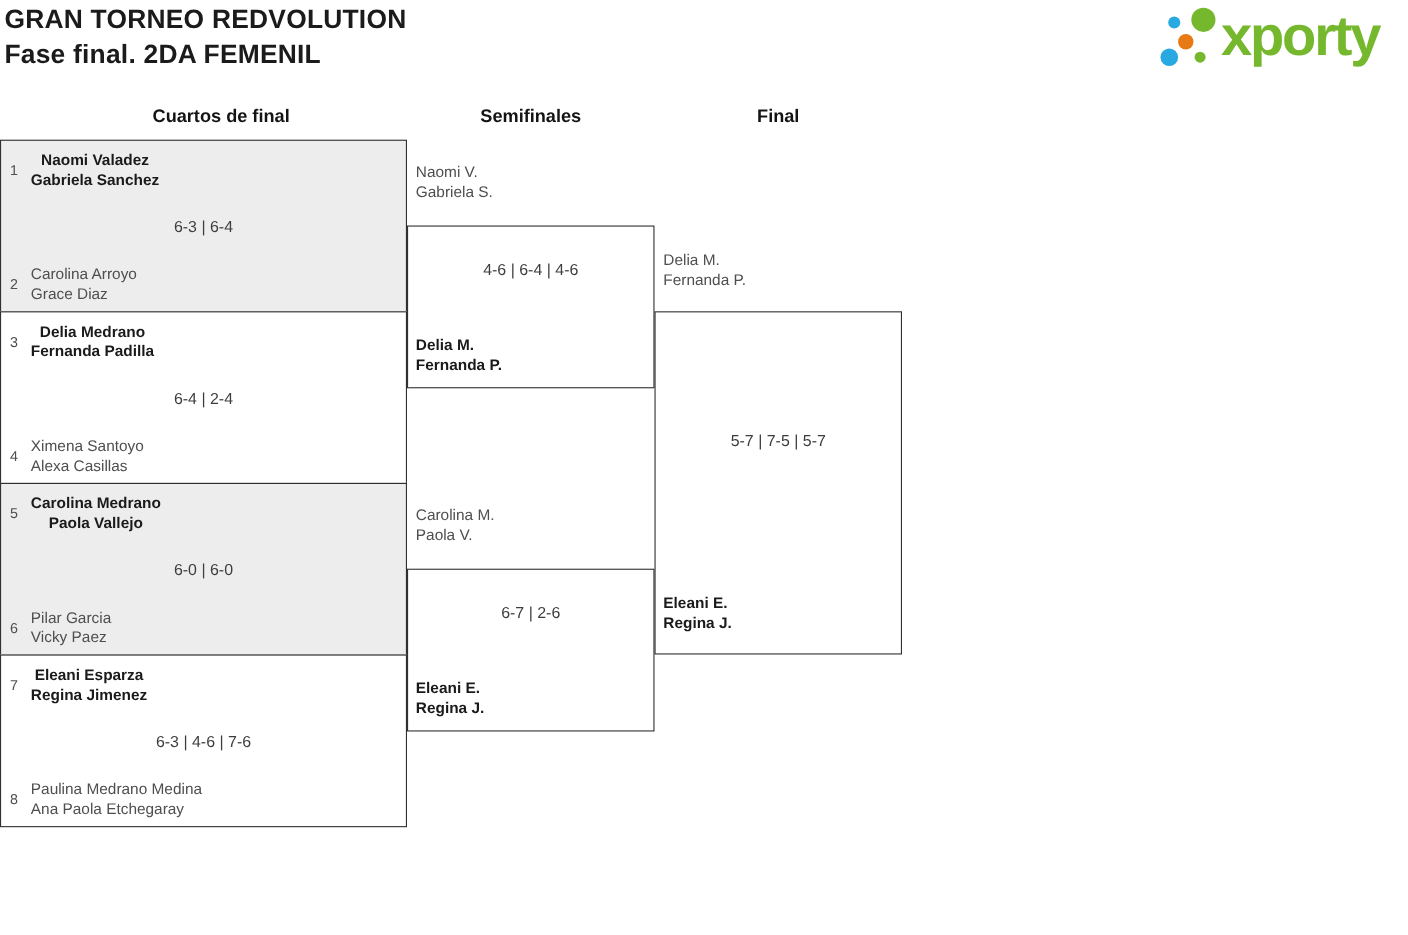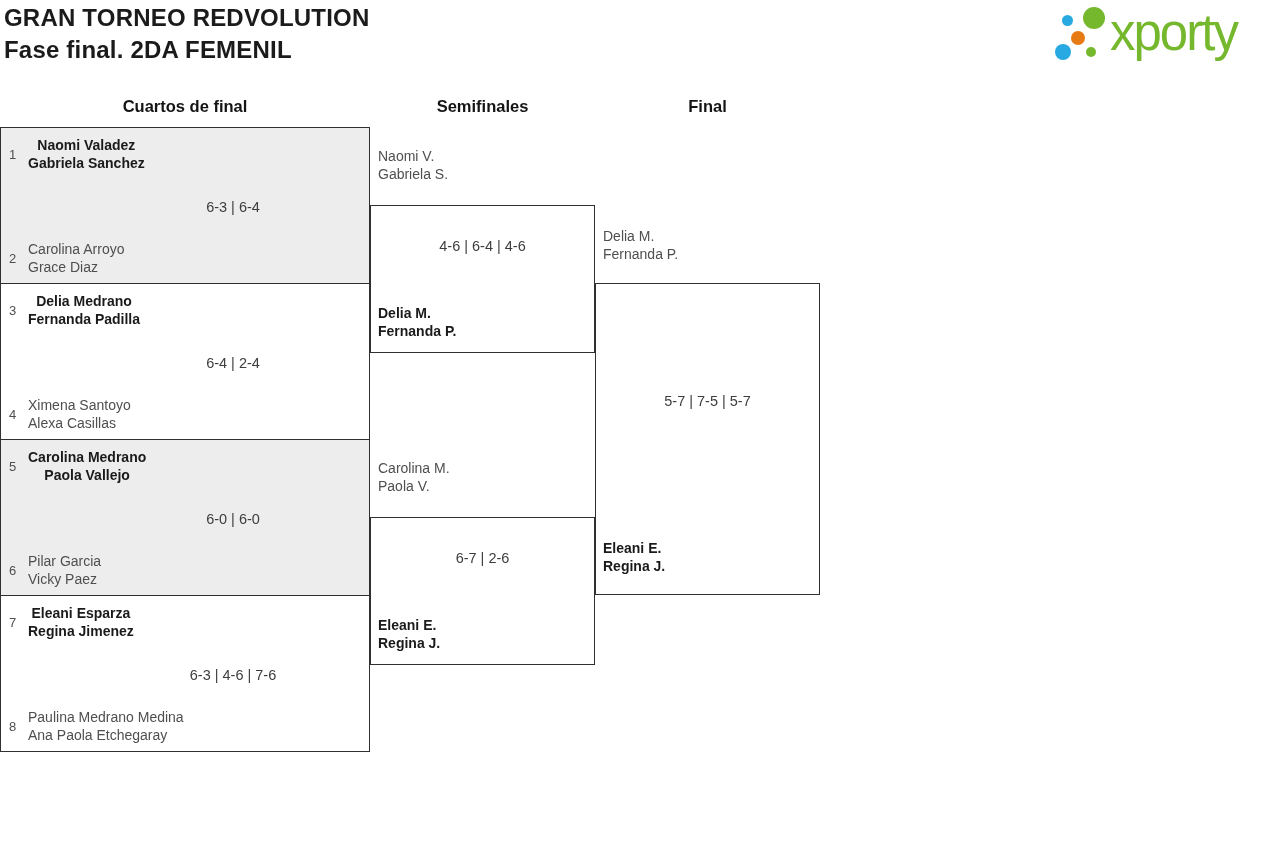--- a/index.html
+++ b/index.html
@@ -14,26 +14,26 @@
                  line-height:32px; font-weight:600; color:#1b1b1b; letter-spacing:0.2px; }
 
   .logo { position:absolute; left:1045px; top:0; width:235px; height:72px; cursor:pointer; }
   .dot { position:absolute; border-radius:50%; }
   .dot-blue-small  { left:17px; top:15px; width:11px; height:11px; background:#29a9e1; }
   .dot-green-big   { left:38px; top:7px;  width:22px; height:22px; background:#76b82d; }
   .dot-orange      { left:26px; top:31px; width:14px; height:14px; background:#e87a16; }
   .dot-blue-big    { left:10px; top:44px; width:16px; height:16px; background:#29a9e1; }
   .dot-green-small { left:41px; top:47px; width:10px; height:10px; background:#76b82d; }
   .logo-word { position:absolute; left:65px; top:0px; font-size:51px; line-height:66px;
-               font-weight:normal; color:#76b82d; letter-spacing:-2px; }
+               font-weight:bold; color:#76b82d; letter-spacing:-2px; }
 
   
   .round-header { position:absolute; top:97px; height:20px; text-align:center;
                   font-size:16.5px; font-weight:600; color:#141414; }
-  .rh-qf { left:0;     width:370px; }
+  .rh-qf { left:16px;     width:370px; }
   .rh-sf { left:370px; width:225px; }
   .rh-f  { left:595px; width:225px; }
 
   
   .match { position:absolute; box-sizing:border-box; border:1px solid #303030; }
   .qf    { left:0;     width:370px; height:157px; background:#ffffff; }
   .qf.shade { background:#ededed; }
   .sf    { left:370px; width:225px; height:148px; background:transparent; }
   .fin   { left:595px; width:225px; height:312px; background:transparent; }
 
@@ -43,21 +43,21 @@
   .seed { position:absolute; left:8px; width:16px; font-size:13px; color:#4f4f4f; }
 
   .score { position:absolute; left:0; width:100%; text-align:center;
            font-size:14.5px; color:#3d3d3d; line-height:18px; }
 
   
   .qf .team.t1 { left:27px; top:8px;text-align:center; }
   .qf .team.t2 { left:27px; top:112px; }
   .qf .seed.s1 { top:19px; }
   .qf .seed.s2 { top:123px; }
-  .qf .score   { top:70px;padding-left:48px; }
+  .qf .score   { top:70px; }
 
   
   .sf .team.t1 { left:7px; top:-59px; }
   .sf .team.t2 { left:7px; top:98px; }
   .sf .score   { top:31px; }
 
   
   .fin .team.t1 { left:7px; top:-57px; }
   .fin .team.t2 { left:7px; top:255px; }
   .fin .score   { top:108px; }

